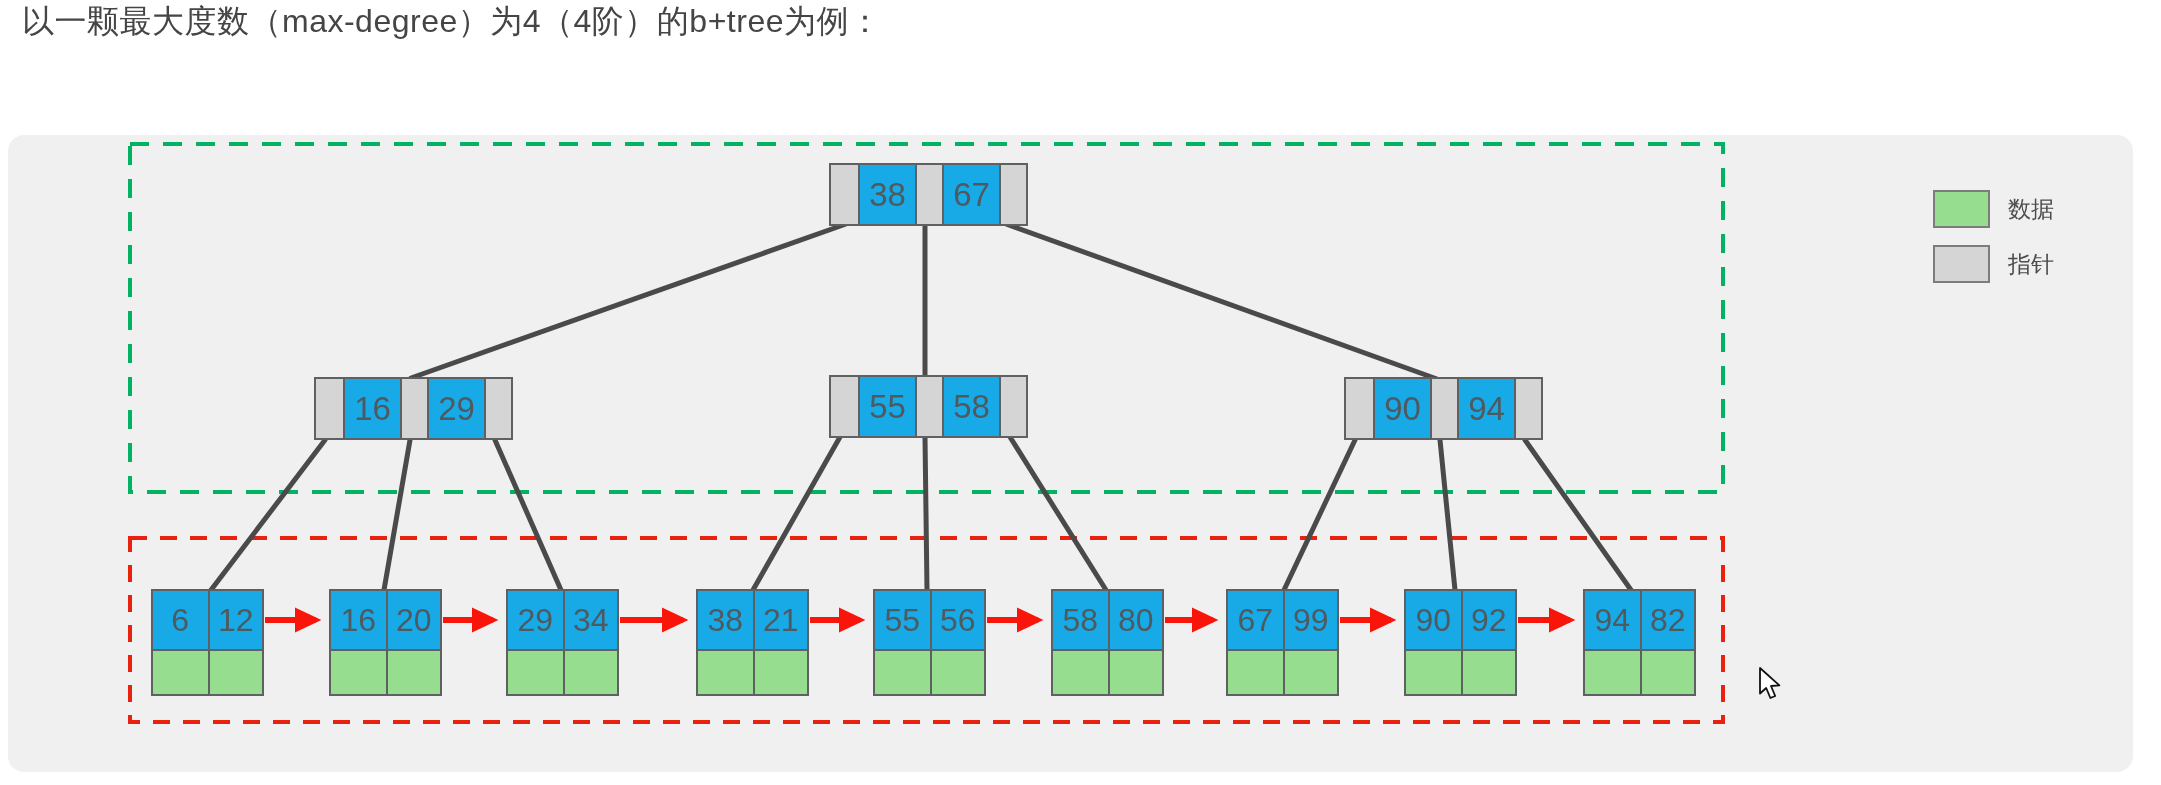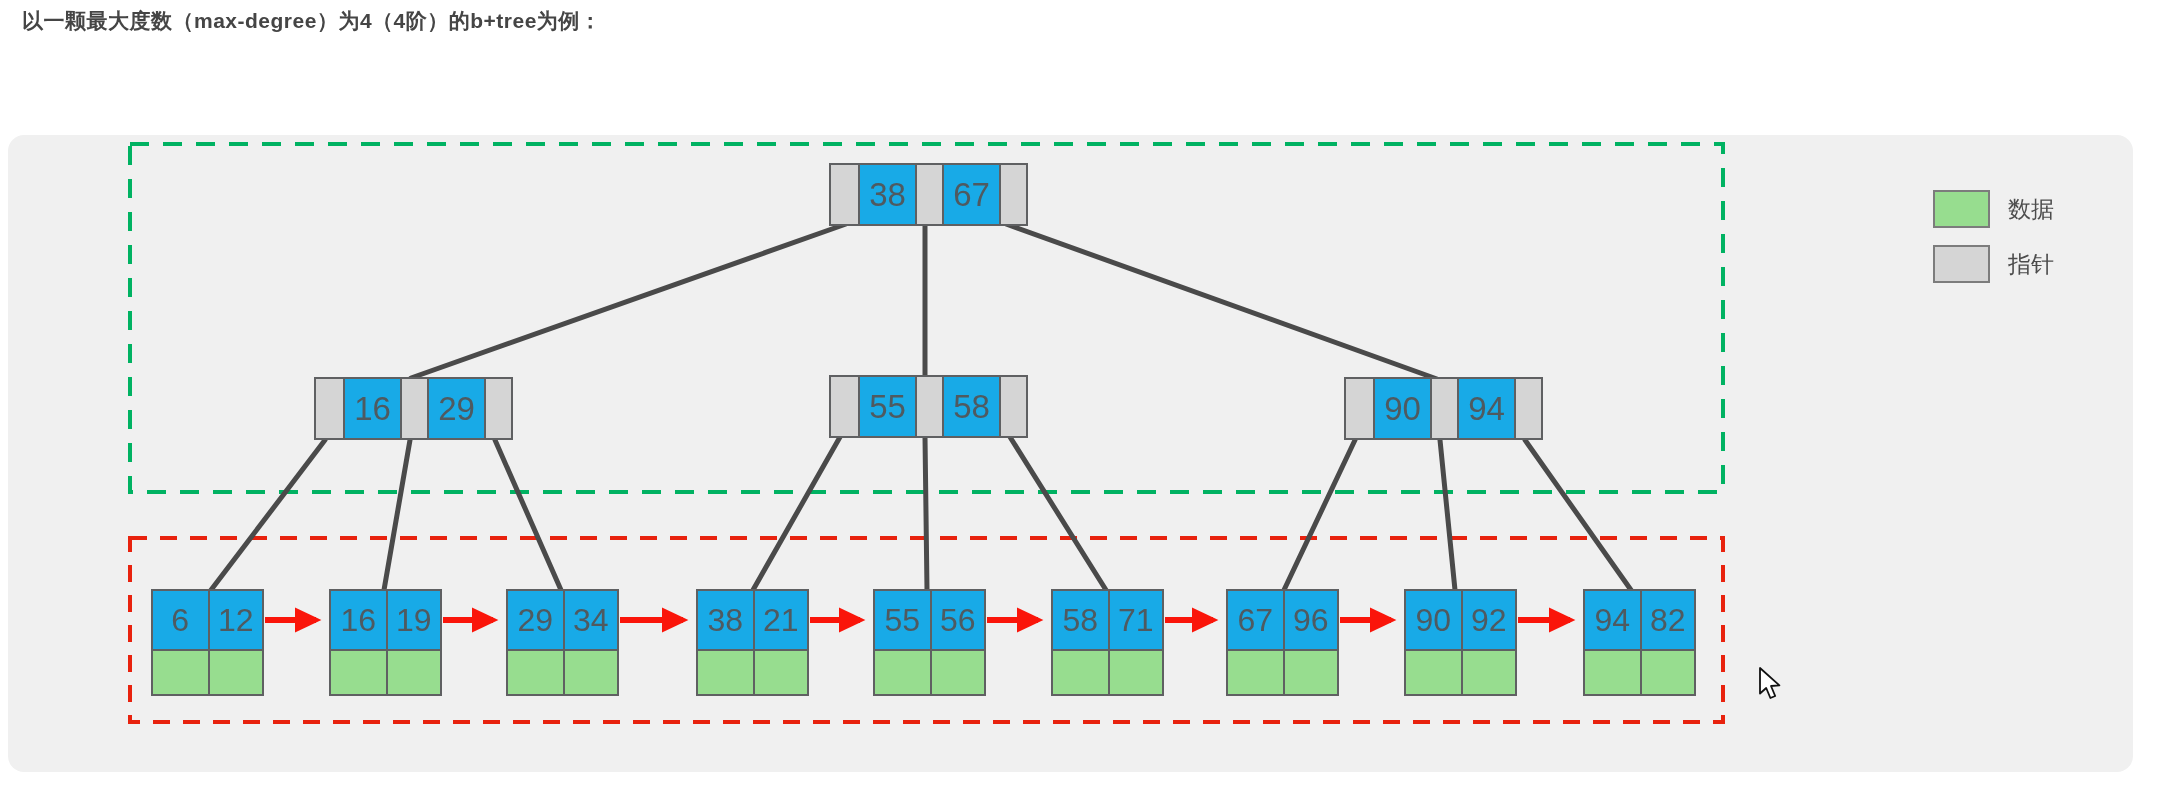--- a/index.html
+++ b/index.html
@@ -3,22 +3,22 @@
 <meta charset="utf-8">
 <style>
   html,body { margin:0; padding:0; }
   body {
     width:2161px; height:785px; position:relative; overflow:hidden;
     background:#ffffff;
     font-family:"Liberation Sans", "DejaVu Sans", sans-serif;
   }
   .page-title {
     position:absolute; left:22px; top:3px;
-    font-size:21px; line-height:36px; color:var(--title-text);
-    letter-spacing:0.5px; white-space:nowrap;font-weight:bold;
+    font-size:32px; line-height:36px; color:var(--title-text);
+    letter-spacing:0.5px; white-space:nowrap;
   }
   .panel {
     position:absolute; left:8px; top:135px; width:2125px; height:637px;
     background:var(--panel-bg); border-radius:16px;
   }
   #overlay { position:absolute; left:0; top:0; }
   #nodes-layer { position:absolute; left:4px; top:0; width:100%; height:100%;border-radius:24px; }
 
   
   .inode {
@@ -132,21 +132,21 @@
       <span class="ptr"></span>
     </div>
     <div class="leaf" style="left: 147px; top: 589px;">
       <span class="key">6</span>
       <span class="key second">12</span>
       <span class="data"></span>
       <span class="data second"></span>
     </div>
     <div class="leaf" style="left: 325px; top: 589px;">
       <span class="key">16</span>
-      <span class="key second">19</span>
+      <span class="key second">20</span>
       <span class="data"></span>
       <span class="data second"></span>
     </div>
     <div class="leaf" style="left: 502px; top: 589px;">
       <span class="key">29</span>
       <span class="key second">34</span>
       <span class="data"></span>
       <span class="data second"></span>
     </div>
     <div class="leaf" style="left: 692px; top: 589px;">
@@ -156,27 +156,27 @@
       <span class="data second"></span>
     </div>
     <div class="leaf" style="left: 869px; top: 589px;">
       <span class="key">55</span>
       <span class="key second">56</span>
       <span class="data"></span>
       <span class="data second"></span>
     </div>
     <div class="leaf" style="left: 1047px; top: 589px;">
       <span class="key">58</span>
-      <span class="key second">71</span>
+      <span class="key second">80</span>
       <span class="data"></span>
       <span class="data second"></span>
     </div>
     <div class="leaf" style="left: 1222px; top: 589px;">
       <span class="key">67</span>
-      <span class="key second">96</span>
+      <span class="key second">99</span>
       <span class="data"></span>
       <span class="data second"></span>
     </div>
     <div class="leaf" style="left: 1400px; top: 589px;">
       <span class="key">90</span>
       <span class="key second">92</span>
       <span class="data"></span>
       <span class="data second"></span>
     </div>
     <div class="leaf" style="left: 1579px; top: 589px;">

